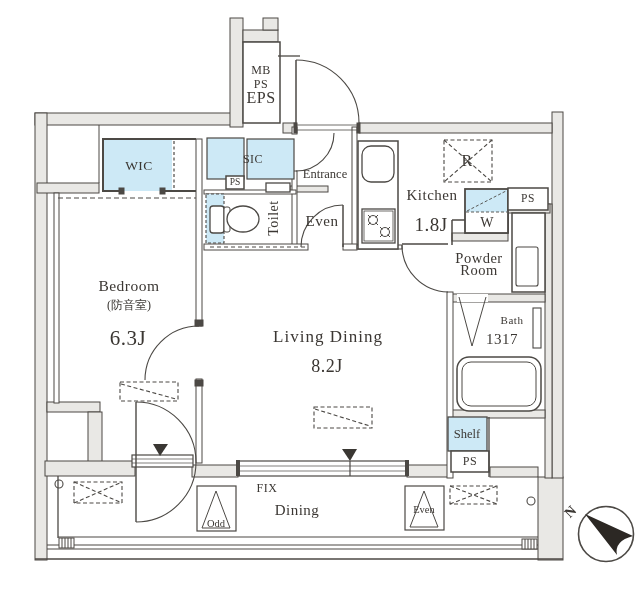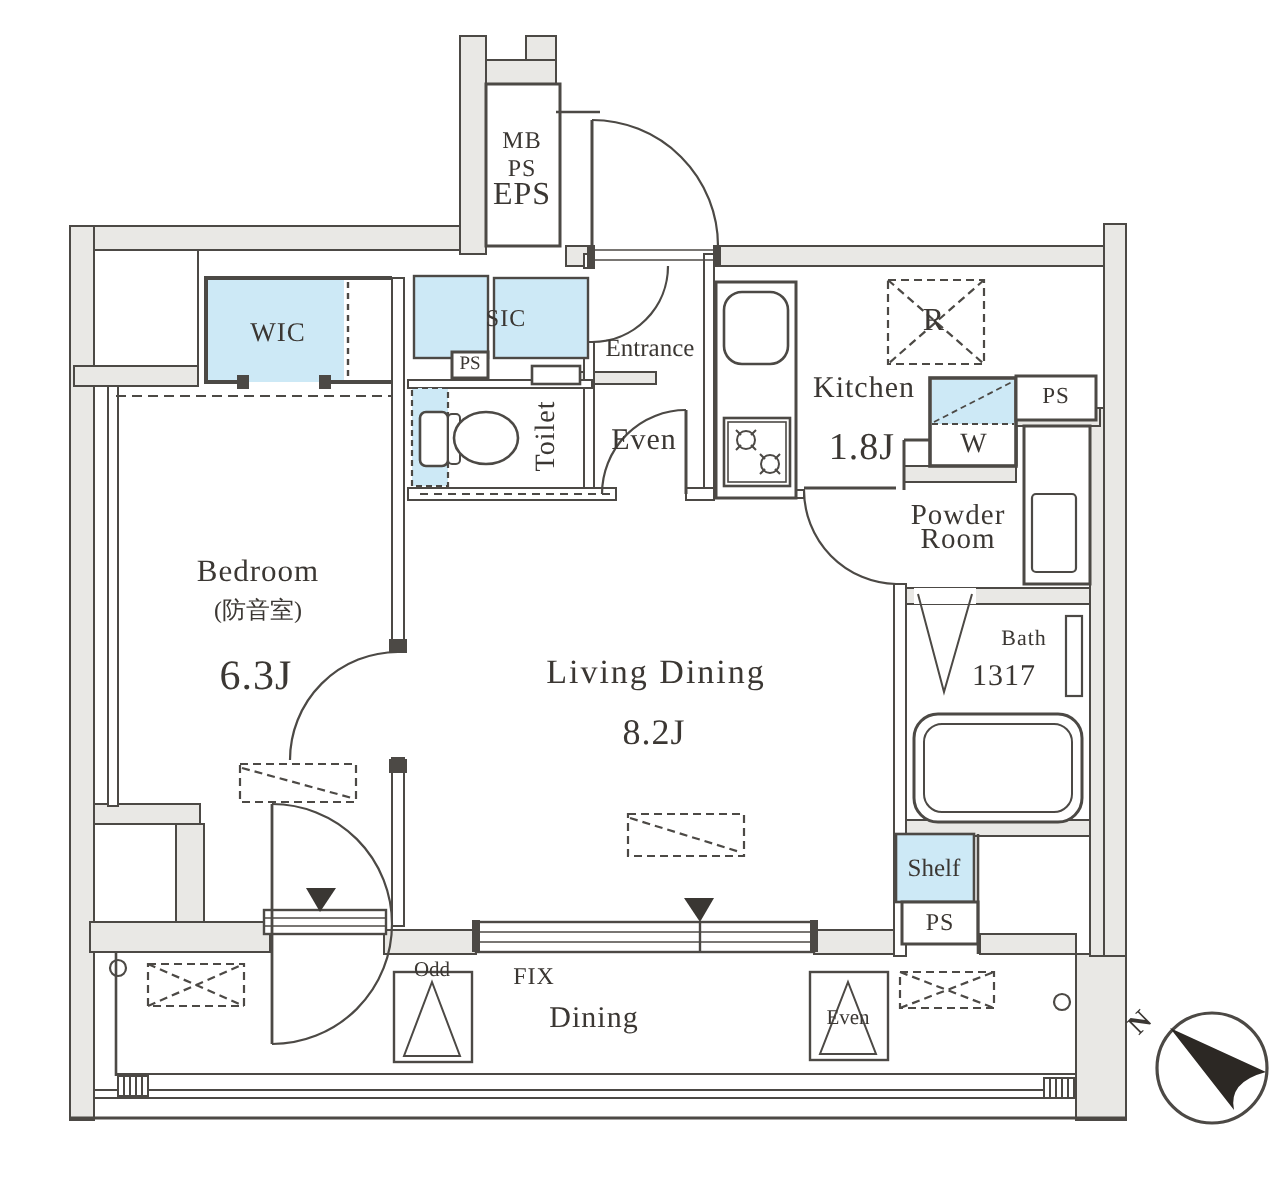--- a/index.html
+++ b/index.html
@@ -253,18 +253,18 @@
 
 <div class="lbl" style="left:129px;top:286px;font-size:15.5px">Bedroom</div>
 <div class="lbl" style="left:129px;top:305px;font-size:12px;letter-spacing:0px">(防音室)</div>
 <div class="lbl" style="left:128px;top:338px;font-size:21px">6.3J</div>
 
 <div class="lbl" style="left:328px;top:336px;font-size:17px;letter-spacing:1px">Living Dining</div>
 <div class="lbl" style="left:327px;top:366px;font-size:18px">8.2J</div>
 
 <div class="lbl" style="left:267px;top:488px;font-size:12px">FIX</div>
 <div class="lbl" style="left:297px;top:510px;font-size:15px">Dining</div>
-<div class="lbl" style="left:216px;top:486px;font-size:10.5px;letter-spacing:0px">Odd</div>
+<div class="lbl" style="left:216px;top:524px;font-size:10.5px;letter-spacing:0px">Odd</div>
 <div class="lbl" style="left:424px;top:510px;font-size:10.5px;letter-spacing:0px">Even</div>
 
 <div class="lbl north-n" style="left:571px;top:512px;font-size:14px">N</div>
 
 </div>
 
 </body></html>

